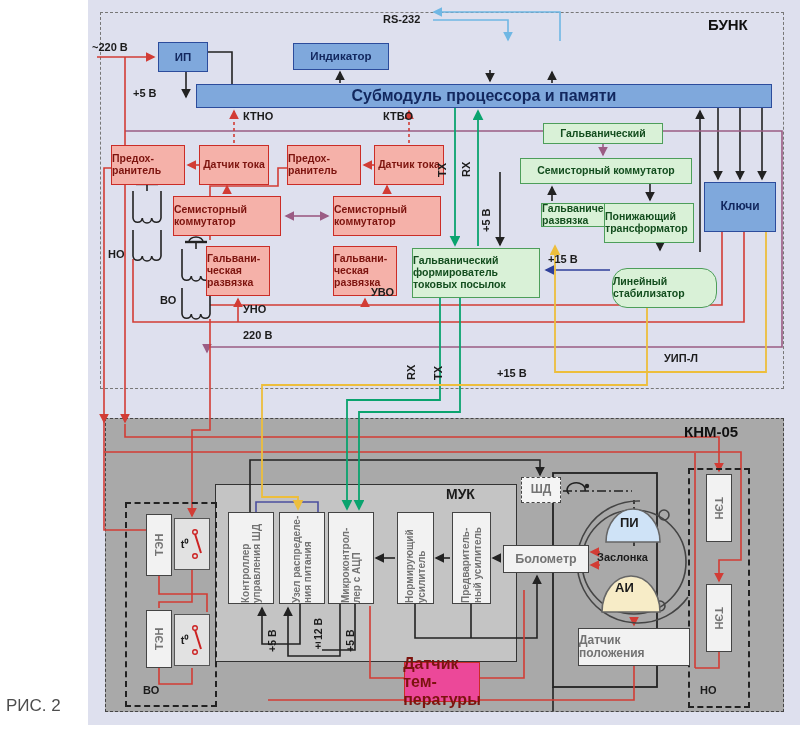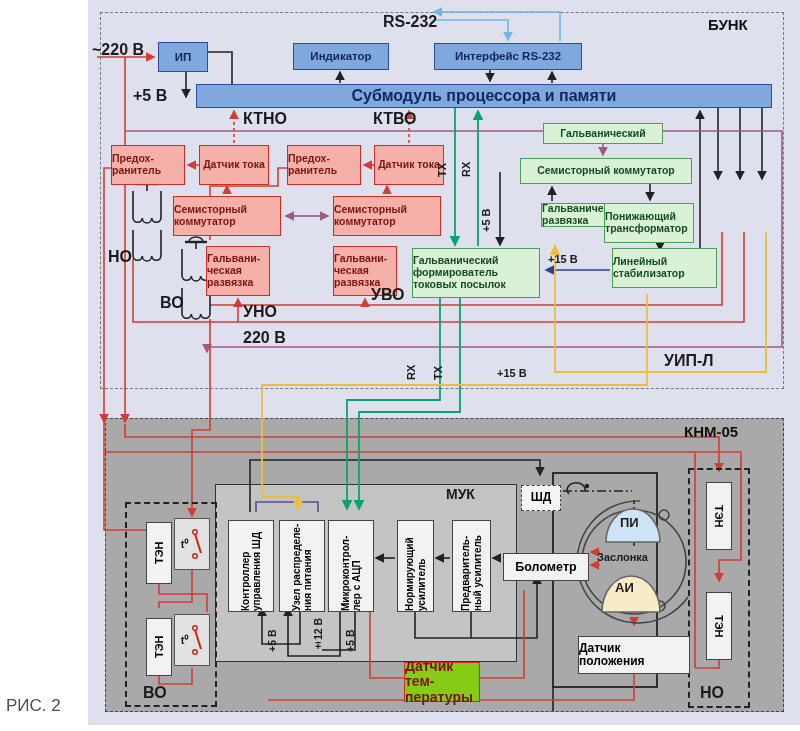--- a/index.html
+++ b/index.html
@@ -4,26 +4,26 @@
 <style>
   html,body{margin:0;padding:0;background:#fff;}
   #stage{position:relative;width:800px;height:731px;background:#fff;
          font-family:"Liberation Sans",sans-serif;overflow:hidden;}
   .bg{position:absolute;}
   .bx{position:absolute;display:flex;align-items:center;justify-content:center;
       line-height:1.12;font-weight:bold;box-sizing:border-box;z-index:3;}
   .blue {background:#7fa8dc;border:1.5px solid #2c4c9c;color:#12275e;font-size:11.5px;}
   .green{background:#d9f1d7;border:1.5px solid #4d9e5a;color:#134d1e;font-size:10.5px;}
   .pink {background:#f5b1a9;border:1.5px solid #cb2d27;color:#7c130e;font-size:10.5px;}
-  .white{background:#f2f2f2;border:1.5px solid #444;color:#000000;font-size:10px;margin-top:8px;}
-  .tempr{background:#84cc16;border:1.5px solid #cb2d27;color:#7c130e;font-size:14px;}
+  .white{background:#f2f2f2;border:1.5px solid #444;color:#737373;font-size:10px;}
+  .tempr{background:#ec4899;border:1.5px solid #cb2d27;color:#7c130e;font-size:16px;}
   .vccw{writing-mode:vertical-rl;transform:rotate(180deg);}
   .vcw {writing-mode:vertical-rl;}
   .dashbox{position:absolute;border:2px dashed #222;box-sizing:border-box;z-index:2;}
-  .lbl{position:absolute;font-weight:bold;font-size:16px;color:#1b1b1b;white-space:nowrap;z-index:4;}
+  .lbl{position:absolute;font-weight:bold;font-size:11px;color:#1b1b1b;white-space:nowrap;z-index:4;}
   .vlbl{position:absolute;font-weight:bold;font-size:11px;color:#1b1b1b;
         writing-mode:vertical-rl;transform:rotate(180deg);z-index:4;}
   .title{font-size:15px;color:#111;}
   svg.wires{position:absolute;left:0;top:0;z-index:2;pointer-events:none;}
 </style>
 </head>
 <body>
 
 <div id="stage">
 
@@ -176,26 +176,26 @@
 
   <div class="dashbox" style="left:125px;top:502px;width:92px;height:205px;"></div>
   <div class="dashbox" style="left:688px;top:468px;width:62px;height:240px;"></div>
 
   <div class="bx blue" style="left:158px;top:42px;width:50px;height:30px;">
       <span>ИП</span>
     </div>
   <div class="bx blue" style="left:293px;top:43px;width:96px;height:27px;">
       <span>Индикатор</span>
     </div>
-  <div class="bx blue" style="left:434px;top:43px;width:148px;height:27px;">
-      <span>Интерфейс RS-232</span>
-    </div>
   <div class="bx blue" style="left:196px;top:84px;width:576px;height:24px;font-size:16px;">
       <span>Субмодуль процессора и памяти</span>
     </div>
+  <div class="bx blue" style="left:704px;top:182px;width:72px;height:50px;font-size:12px;">
+      <span>Ключи</span>
+    </div>
 
   <div class="bx pink" style="left:111px;top:145px;width:74px;height:40px;">
       <span>Предох- ранитель</span>
     </div>
   <div class="bx pink" style="left:199px;top:145px;width:70px;height:40px;">
       <span>Датчик тока</span>
     </div>
   <div class="bx pink" style="left:287px;top:145px;width:74px;height:40px;">
       <span>Предох- ранитель</span>
     </div>
@@ -223,21 +223,21 @@
     </div>
   <div class="bx green" style="left:502px;top:203px;width:100px;height:24px;margin-left:39px;">
       <span>Гальваничес- кая развязка</span>
     </div>
   <div class="bx green" style="left:604px;top:203px;width:90px;height:40px;">
       <span>Понижающий трансформатор</span>
     </div>
   <div class="bx green" style="left:412px;top:248px;width:128px;height:50px;">
       <span>Гальванический формирователь токовых посылок</span>
     </div>
-  <div class="bx green" style="left:612px;top:248px;width:105px;height:40px;">
+  <div class="bx green" style="left:612px;top:268px;width:105px;height:40px;border-radius:15px;">
       <span>Линейный стабилизатор</span>
     </div>
 
   <div class="bx white vccw" style="left:228px;top:512px;width:46px;height:92px;">
       <span>Контроллер управления ШД</span>
     </div>
   <div class="bx white vccw" style="left:279px;top:512px;width:46px;height:92px;">
       <span>Узел распределе- ния питания</span>
     </div>
   <div class="bx white vccw" style="left:328px;top:512px;width:46px;height:92px;">
@@ -294,21 +294,21 @@
   </div>
 
   <div class="lbl title" style="left:708px;top:16px;">БУНК</div>
   <div class="lbl title" style="left:684px;top:423px;">КНМ-05</div>
   <div class="lbl" style="left:446px;top:486px;font-size:14px;z-index:3;">МУК</div>
 
   <div class="lbl" style="left:92px;top:41px;">~220 В</div>
   <div class="lbl" style="left:133px;top:87px;">+5 В</div>
   <div class="lbl" style="left:383px;top:13px;">RS-232</div>
   <div class="lbl" style="left:243px;top:110px;">КТНО</div>
-  <div class="lbl" style="left:373px;top:110px;">КТВО</div>
+  <div class="lbl" style="left:383px;top:110px;">КТВО</div>
   <div class="vlbl" style="left:436px;top:143px;height:34px;">TX</div>
   <div class="vlbl" style="left:460px;top:143px;height:34px;">RX</div>
   <div class="vlbl" style="left:480px;top:190px;height:42px;">+5 В</div>
   <div class="lbl" style="left:548px;top:253px;font-size:11px;">+15 В</div>
   <div class="lbl" style="left:108px;top:248px;">НО</div>
   <div class="lbl" style="left:160px;top:294px;">ВО</div>
   <div class="lbl" style="left:243px;top:303px;">УНО</div>
   <div class="lbl" style="left:371px;top:286px;">УВО</div>
   <div class="lbl" style="left:243px;top:329px;">220 В</div>
   <div class="lbl" style="left:664px;top:352px;">УИП-Л</div>

